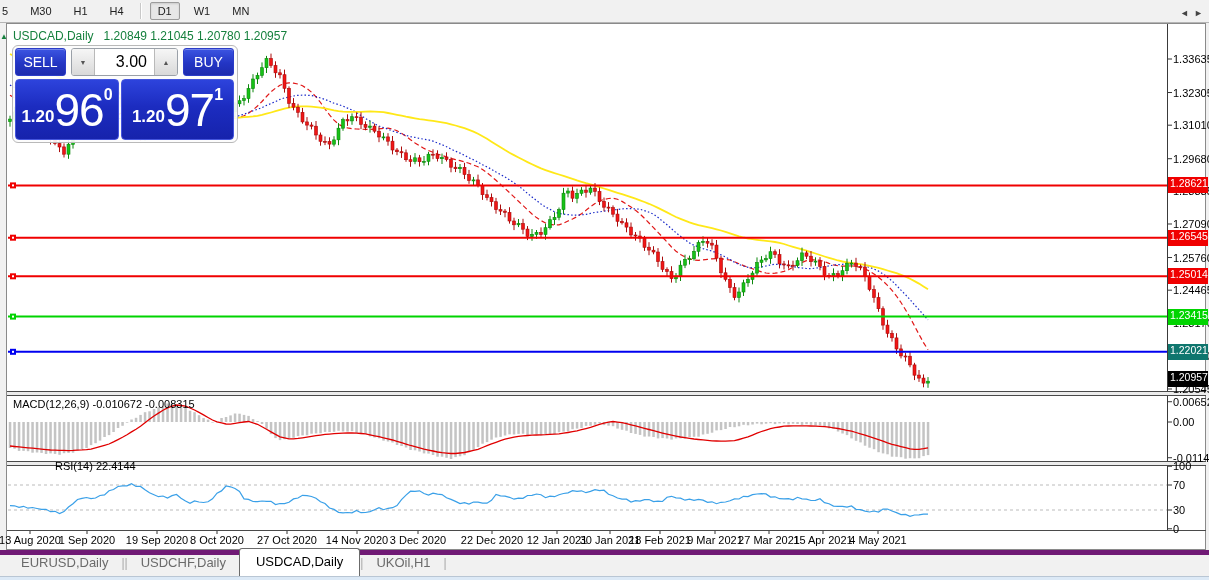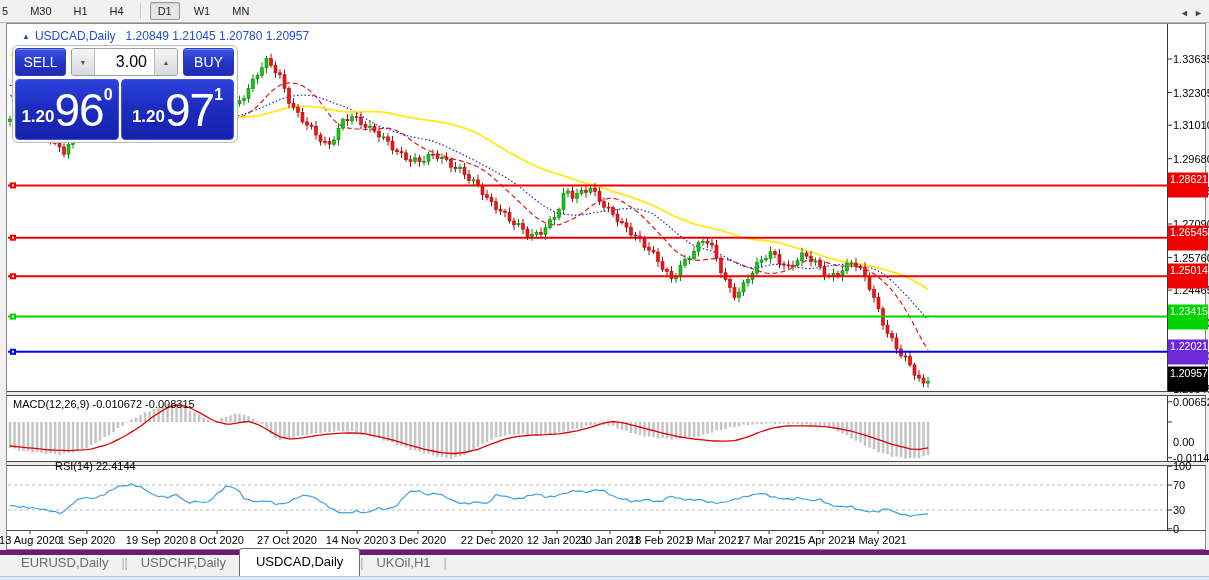--- a/index.html
+++ b/index.html
@@ -14,27 +14,27 @@
   .tf-sep{width:1px;height:16px;background:#c9c9c9;margin:0 5px;border-right:1px solid #fff;}
   
   #frame{position:absolute;left:6px;top:23px;width:1200px;height:527px;background:#fff;
     border:1px solid #8a8a8a;box-sizing:border-box;}
   #plot-right-border{position:absolute;left:1167px;top:24px;width:1px;height:506px;background:#3a3a3a;}
   .panel-sep{position:absolute;left:7px;width:1199px;height:5px;background:#ececec;
     border-top:1px solid #4a4a4a;border-bottom:1px solid #4a4a4a;box-sizing:border-box;}
   #axis-bottom-line{position:absolute;left:7px;top:530px;width:1199px;height:1px;background:#4a4a4a;}
   #chart-svg{position:absolute;left:0;top:0;width:1209px;height:580px;pointer-events:none;}
   
-  #chart-title{position:absolute;left:22px;top:29px;font-size:12px;color:#1d4ed8;white-space:pre;}
+  #chart-title{position:absolute;left:0;top:29px;font-size:12px;color:#15803d;white-space:pre;}
   #chart-title .tri{font-size:8px;position:relative;top:-1px;margin-right:5px;}
   #chart-title .ohlc{margin-left:10px;}
   .ind-label{position:absolute;left:13px;font-size:11px;color:#000;}
   
   .ax-label{position:absolute;left:1173px;font-size:11px;color:#000;transform:translateY(-50%);}
-  .ax-badge{position:absolute;left:1168px;width:38px;height:25px;line-height:13px;font-size:10.5px;
+  .ax-badge{position:absolute;left:1168px;width:38px;height:16px;line-height:13px;font-size:10.5px;
     color:#fff;padding-left:2px;transform:translateY(-50%);}
   .x-label{position:absolute;top:534px;width:70px;margin-left:-35px;text-align:center;font-size:11px;color:#000;}
   
   #trade-panel{position:absolute;left:12px;top:45px;width:224px;height:96px;
     background:rgba(252,252,252,.92);border:1px solid #b9b9b9;border-radius:6px;}
   .blue-btn{position:absolute;color:#fff;background:linear-gradient(180deg,#3c55e2 0%,#2335c4 55%,#1d2bae 100%);
     border:1px solid #2b3cc8;border-radius:3px;box-shadow:inset 0 1px 0 rgba(255,255,255,.3);
     display:flex;align-items:center;justify-content:center;box-sizing:border-box;}
   #sell-btn{left:2px;top:2px;width:51px;height:28px;font-size:14px;}
   #buy-btn{left:170px;top:2px;width:51px;height:28px;font-size:14px;}
@@ -806,31 +806,31 @@
       <div class="ax-label" style="top: 125.176px;">1.31010</div>
       <div class="ax-label" style="top: 158.706px;">1.29680</div>
       <div class="ax-label" style="top: 191.352px;">1.28385</div>
       <div class="ax-label" style="top: 223.999px;">1.27090</div>
       <div class="ax-label" style="top: 257.529px;">1.25760</div>
       <div class="ax-label" style="top: 290.176px;">1.24465</div>
       <div class="ax-label" style="top: 322.823px;">1.23170</div>
       <div class="ax-label" style="top: 356.352px;">1.21840</div>
       <div class="ax-label" style="top: 388.999px;">1.20545</div>
       <div class="ax-label" style="top: 401.726px;">0.006521</div>
-      <div class="ax-label" style="top: 422px; margin-top: 20px;">0.00</div>
+      <div class="ax-label" style="top: 422px;">0.00</div>
       <div class="ax-label" style="top: 457.722px;">-0.01149</div>
       <div class="ax-label" style="top: 466.25px;">100</div>
       <div class="ax-label" style="top: 485px;">70</div>
       <div class="ax-label" style="top: 510px;">30</div>
       <div class="ax-label" style="top: 528.75px;">0</div>
       <div class="ax-badge" style="top: 185.403px; background: rgb(240, 0, 0);">1.28621</div>
       <div class="ax-badge" style="top: 237.739px; background: rgb(240, 0, 0);">1.26545</div>
       <div class="ax-badge" style="top: 276.335px; background: rgb(240, 0, 0);">1.25014</div>
       <div class="ax-badge" style="top: 316.646px; background: rgb(0, 212, 0);">1.23415</div>
-      <div class="ax-badge" style="top: 351.789px; background: #6d28d9;">1.22021</div>
+      <div class="ax-badge" style="top: 351.789px; background: #0f766e;">1.22021</div>
       <div class="ax-badge" style="top: 378.612px; background: rgb(0, 0, 0);">1.20957</div>
     </div>
   <div id="date-labels">
       <div class="x-label" style="left: 30px;">13 Aug 2020</div>
       <div class="x-label" style="left: 87px;">1 Sep 2020</div>
       <div class="x-label" style="left: 157px;">19 Sep 2020</div>
       <div class="x-label" style="left: 217px;">8 Oct 2020</div>
       <div class="x-label" style="left: 287px;">27 Oct 2020</div>
       <div class="x-label" style="left: 357px;">14 Nov 2020</div>
       <div class="x-label" style="left: 418px;">3 Dec 2020</div>

